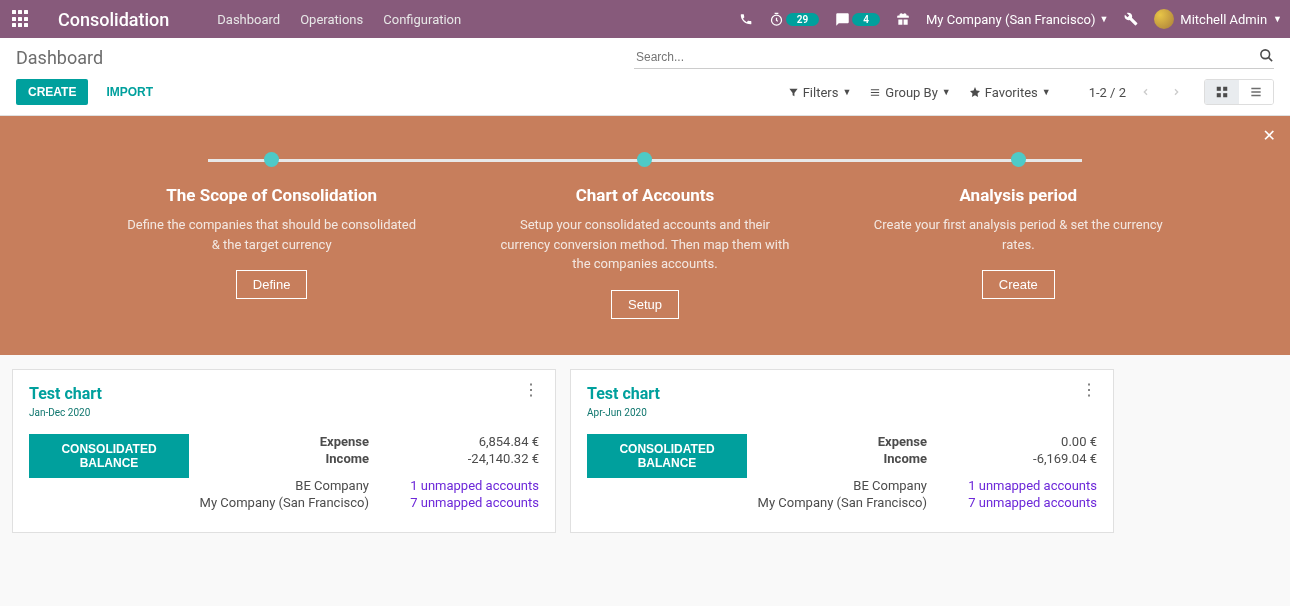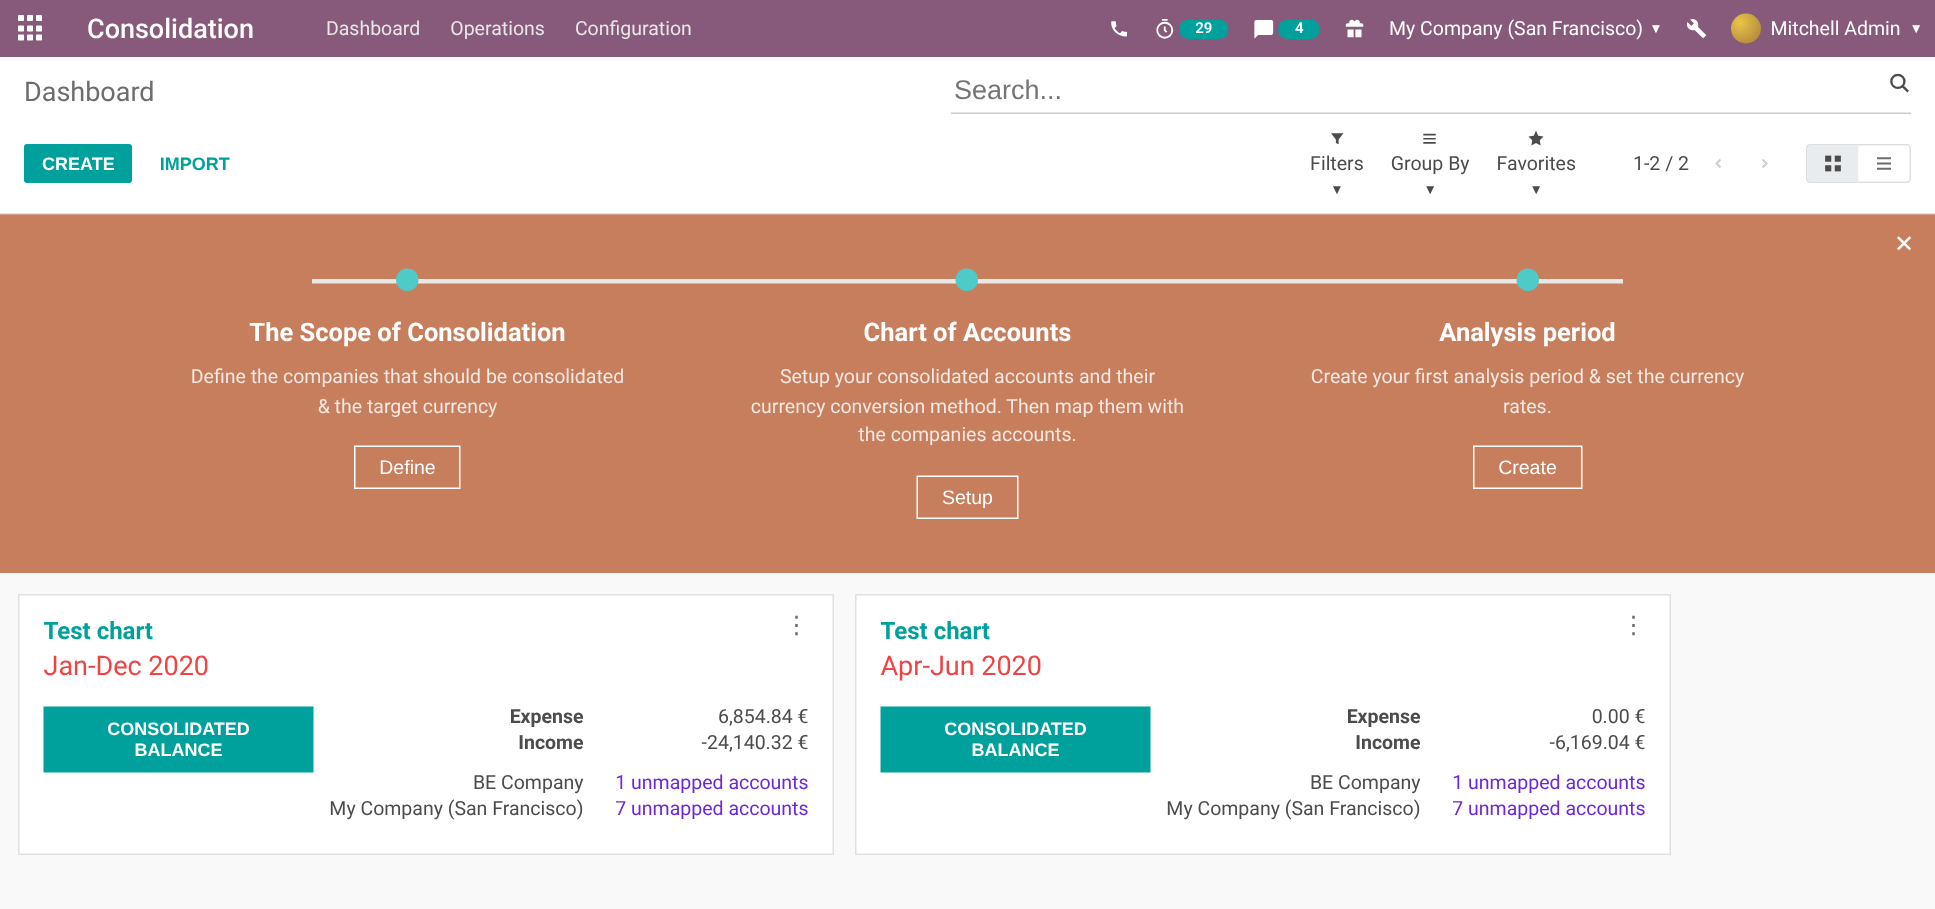--- a/index.html
+++ b/index.html
@@ -20,29 +20,29 @@
 .company-select { color: #fff; font-size: 13px; display: flex; align-items: center; gap: 4px; }
 .user-menu { color: #fff; display: flex; align-items: center; gap: 6px; font-size: 13px; }
 .avatar { width: 20px; height: 20px; border-radius: 50%; background: radial-gradient(circle at 30% 30%, #e8c547, #a87c3a); }
 .caret { font-size: 9px; }
 
 
 .control-panel { background: #fff; border-bottom: 1px solid #e0e0e0; padding: 8px 16px 10px; }
 .cp-top { display: flex; align-items: center; }
 .breadcrumb-title { font-size: 18px; color: #6d6d6d; font-weight: 400; }
 .search-wrap { margin-left: auto; width: 640px; position: relative; }
-.search-input { width: 100%; border: none; border-bottom: 1px solid #ccc; padding: 4px 24px 4px 2px; font-size: 18px; outline: none; }
+.search-input { width: 100%; border: none; border-bottom: 1px solid #ccc; padding: 4px 24px 4px 2px; font-size: 12px; outline: none; }
 .search-icon { position: absolute; right: 0; top: 2px; color: #4c4c4c; }
 .cp-bottom { display: flex; align-items: center; margin-top: 10px; }
 .cp-buttons { display: flex; gap: 6px; }
 .btn { border: none; padding: 6px 12px; font-size: 12px; font-weight: 600; cursor: pointer; border-radius: 2px; }
 .btn-primary { background: #00a09d; color: #fff; }
 .btn-link { background: transparent; color: #00a09d; font-weight: 600; }
 .search-options { display: flex; gap: 18px; margin-left: auto; align-items: center; color: #4c4c4c; }
-.search-opt { display: flex; align-items: center; gap: 4px; cursor: pointer; font-size: 13px; flex-direction: column; }
+.search-opt { display: flex; align-items: center; gap: 4px; cursor: pointer; font-size: 13px; }
 .paging { display: flex; align-items: center; gap: 10px; margin-left: 20px; }
 .page-count { font-size: 13px; }
 .page-arrow { color: #ccc; font-size: 14px; cursor: pointer; padding: 4px 6px; }
 .view-switch { display: flex; border: 1px solid #ddd; border-radius: 3px; overflow: hidden; margin-left: 8px; }
 .view-btn { padding: 5px 10px; background: #fff; cursor: pointer; color: #6d6d6d; }
 .view-btn.active { background: #e9ecef; }
 
 
 .onboarding { position: relative; background: #c77e5c; background-image: linear-gradient(rgba(199,126,92,0.85), rgba(199,126,92,0.85)); color: #fff; padding: 36px 0 36px; }
 .onboarding-close { position: absolute; right: 14px; top: 10px; color: #fff; font-size: 16px; cursor: pointer; }
@@ -52,26 +52,26 @@
 .step-dot { width: 15px; height: 15px; border-radius: 50%; background: #4ecac7; margin: 0 auto; position: relative; z-index: 2; }
 .step-title { font-size: 17px; margin-top: 18px; font-weight: 700; }
 .step-desc { font-size: 13px; margin-top: 10px; line-height: 1.5; color: #f3e8e2; padding: 0 20px; }
 .step-btn { display: inline-block; margin-top: 16px; padding: 6px 16px; border: 1px solid #fff; color: #fff; background: transparent; cursor: pointer; font-size: 13px; }
 
 
 .kanban { display: flex; gap: 14px; padding: 14px 12px; }
 .card { background: #fff; border: 1px solid #e0e0e0; width: 544px; padding: 14px 16px 20px; }
 .card-head { display: flex; align-items: flex-start; }
 .card-title { color: #00a09d; font-size: 16px; font-weight: 700; }
-.card-sub { font-size: 18px; color: #ef4444; margin-top: 4px; }
+.card-sub { font-size: 10px; color: #0f766e; margin-top: 4px; }
 .card-menu { margin-left: auto; color: #6d6d6d; cursor: pointer; font-size: 16px; line-height: 0.7; }
 .card-body { display: flex; margin-top: 16px; }
 .balance-btn { background: #00a09d; color: #fff; border: none; padding: 8px 12px; font-size: 12px; font-weight: 700; cursor: pointer; align-self: flex-start; }
 .card-table { margin-left: auto; text-align: right; }
-.row { display: flex; justify-content: flex-end; margin-bottom: 2px; }
+.row { display: flex; justify-content: flex-end; gap: 20px; margin-bottom: 2px; }
 .row-label { font-weight: 700; color: #4c4c4c; width: 180px; text-align: right; }
 .row-label.light { font-weight: 400; }
 .row-val { width: 150px; text-align: right; }
 .row-val a { color: #6d28d9; text-decoration: none; }
 .spacer { height: 10px; }
 svg { display: block; }
 </style>
 </head>
 <body>
 

